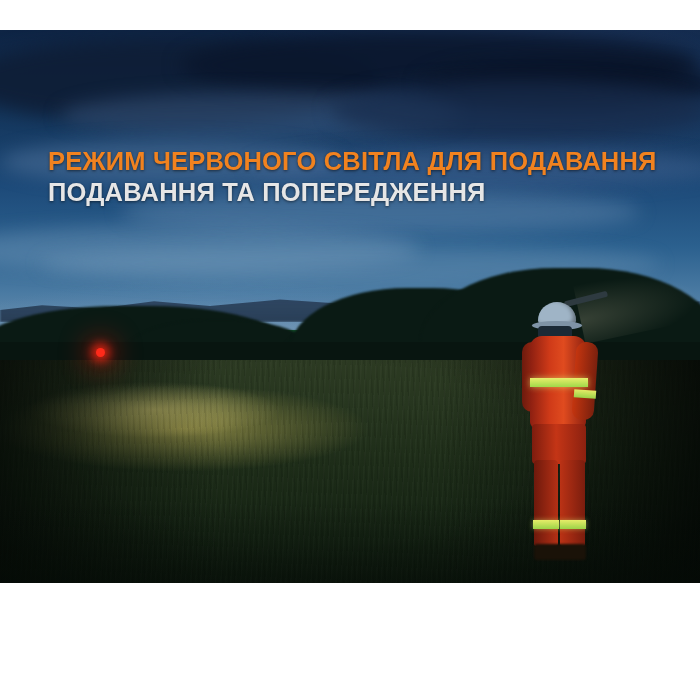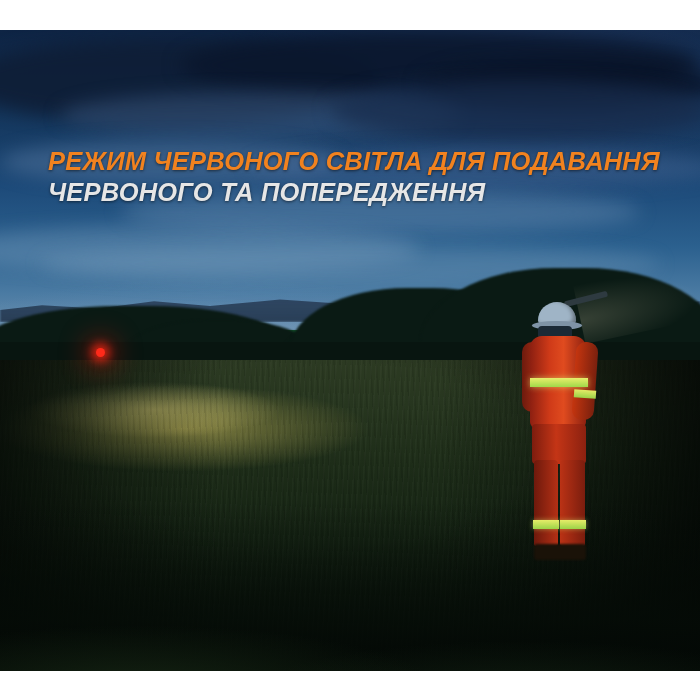--- a/index.html
+++ b/index.html
@@ -18,24 +18,23 @@
     width: 700px;
     height: 700px;
     background: #ffffff;
   }
   
   .photo {
     position: absolute;
     left: 0;
     top: 30px;
     width: 700px;
-    height: 641px;
+    height: 553px;
     overflow: hidden;
     background: #14532d;
-    font-style: italic;
   }
 
   
   .sky {
     position: absolute;
     left: 0; top: 0;
     width: 100%;
     height: 300px;
     background:
       radial-gradient(ellipse 500px 160px at 30% 120%, rgba(120,160,200,0.55), rgba(120,160,200,0) 70%),
@@ -330,18 +329,18 @@
       <div class="hips"></div>
       <div class="leg-l"></div>
       <div class="leg-r"></div>
       <div class="reflect-leg-l"></div>
       <div class="reflect-leg-r"></div>
       <div class="boots"></div>
     </div>
 
     <div class="headline">
       <span class="l1">РЕЖИМ ЧЕРВОНОГО СВІТЛА ДЛЯ ПОДАВАННЯ</span>
-      <span class="l2">ЧЕРВОНОГО ТА ПОПЕРЕДЖЕННЯ</span>
+      <span class="l2">ПОДАВАННЯ ТА ПОПЕРЕДЖЕННЯ</span>
     </div>
 
 
   </div>
 </div>
 
 </body></html>

